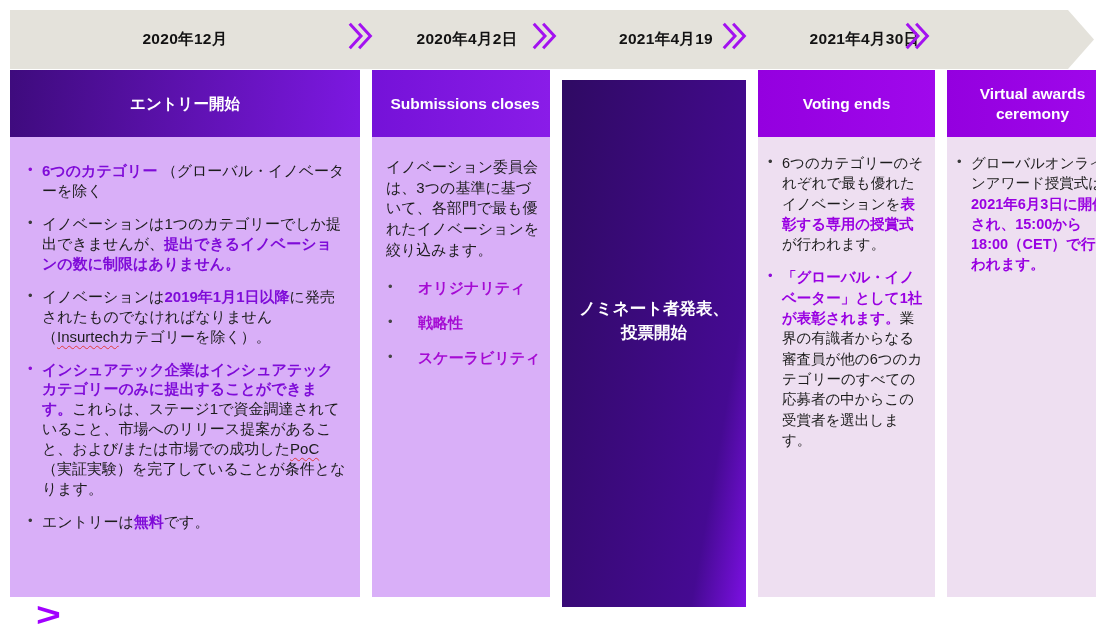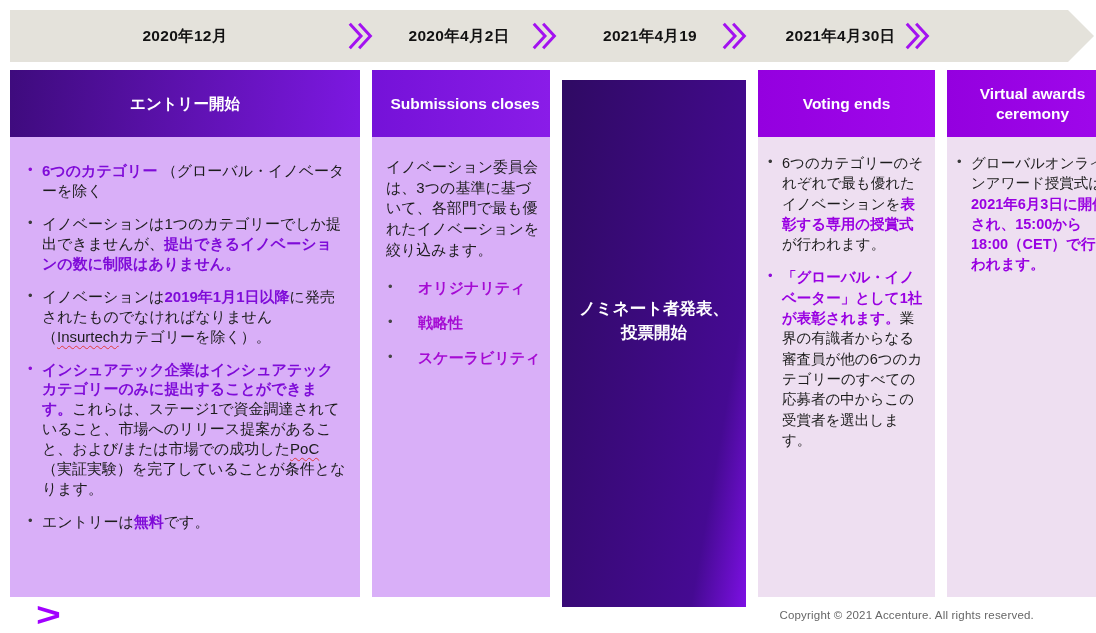--- a/index.html
+++ b/index.html
@@ -1,21 +1,21 @@
 <!DOCTYPE html>
 <html><head>
 <meta charset="utf-8">
 <style>
   html,body{margin:0;padding:0;background:#fff;}
   .page{position:relative;width:1096px;height:633px;background:#ffffff;overflow:hidden;
         font-family:"Liberation Sans", sans-serif;color:#1c1c1c;}
 
   
-  .banner{position:absolute;left:10px;top:10px;width:1084px;height:52px;background:#E4E2DB;
-          display:grid;grid-template-columns:350px 178px 184px 177px 171px;column-gap:10px;
+  .banner{position:absolute;left:10px;top:10px;width:1084px;height:59px;background:#E4E2DB;
+          display:grid;grid-template-columns:350px 178px 184px 177px 171px;column-gap:18px;
           align-items:center;
           clip-path:polygon(0 0, calc(100% - 26px) 0, 100% 50%, calc(100% - 26px) 100%, 0 100%);}
   .bcell{text-align:center;font-weight:bold;font-size:15.5px;color:#121212;letter-spacing:.3px;}
   .chev{position:absolute;top:11px;transform:translateX(-50%);}
   .chev.p1{left:351px}.chev.p2{left:535px}.chev.p3{left:725px}.chev.p4{left:908px}
 
   
   .grid{position:absolute;left:10px;top:70px;width:1084px;height:527px;display:grid;
         grid-template-columns:350px 178px 184px 177px 171px;column-gap:12px;}
   .col{display:flex;flex-direction:column;height:527px;}
@@ -163,15 +163,14 @@
               <span class="marker">•</span>
               <span class="btext"><span>グローバルオンラインアワード授賞式は</span><span class="em">2021年6月3日に開催され、15:00から18:00（CET）で行われます。</span></span>
             </li>
         </ul>
       </div>
     </section>
 
   </div>
 
   <span class="logo">&gt;</span>
-  <span class="copyright">Copyright © 2021 Accenture. All rights reserved.</span>
 
 </div>
 
 </body></html>

